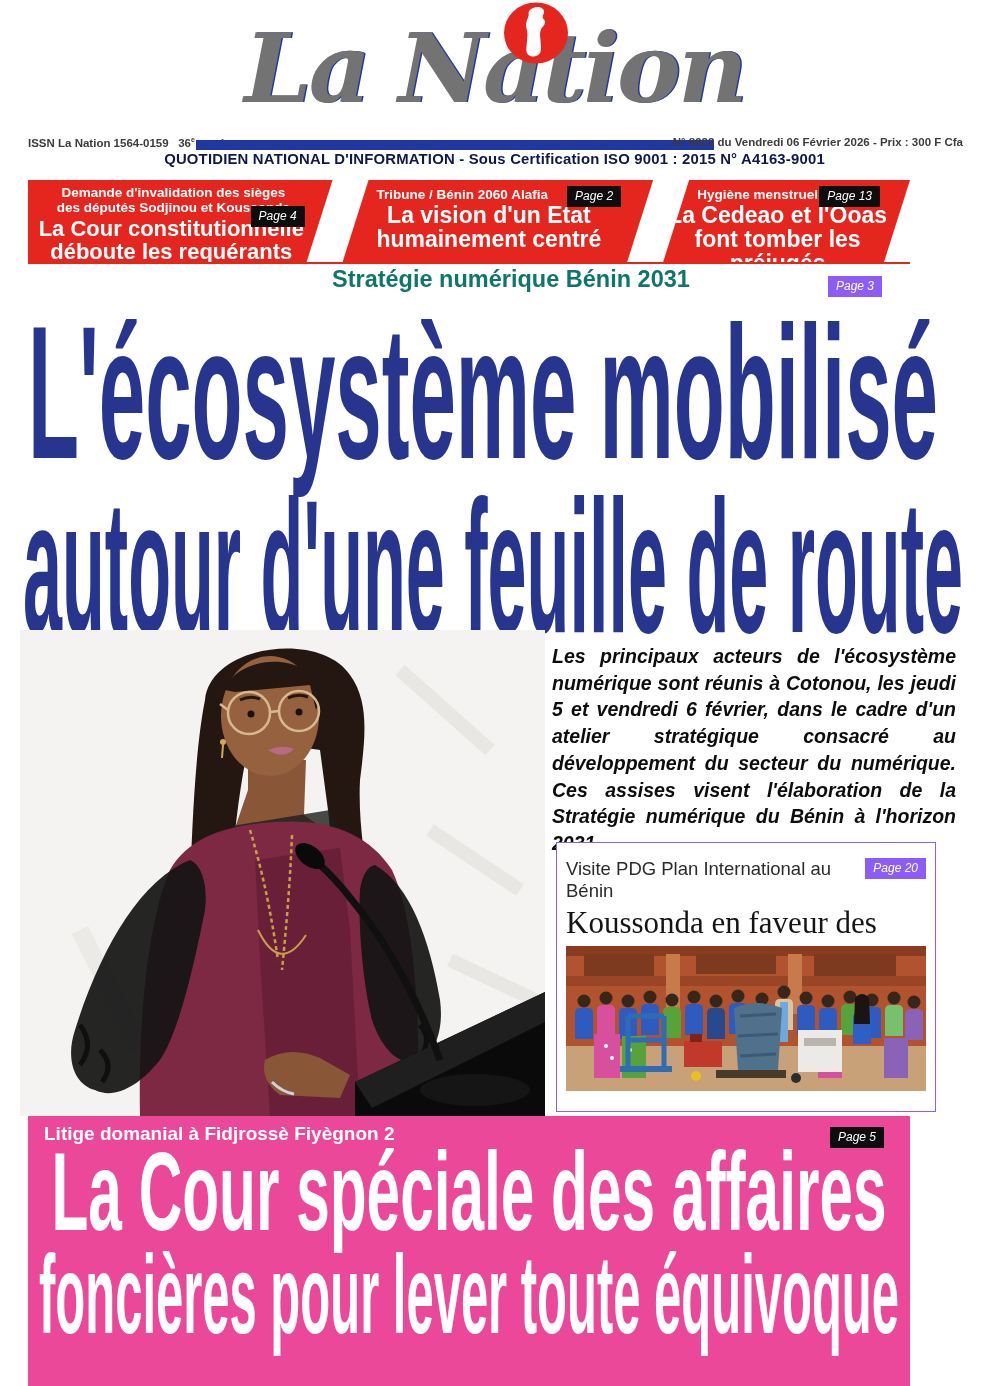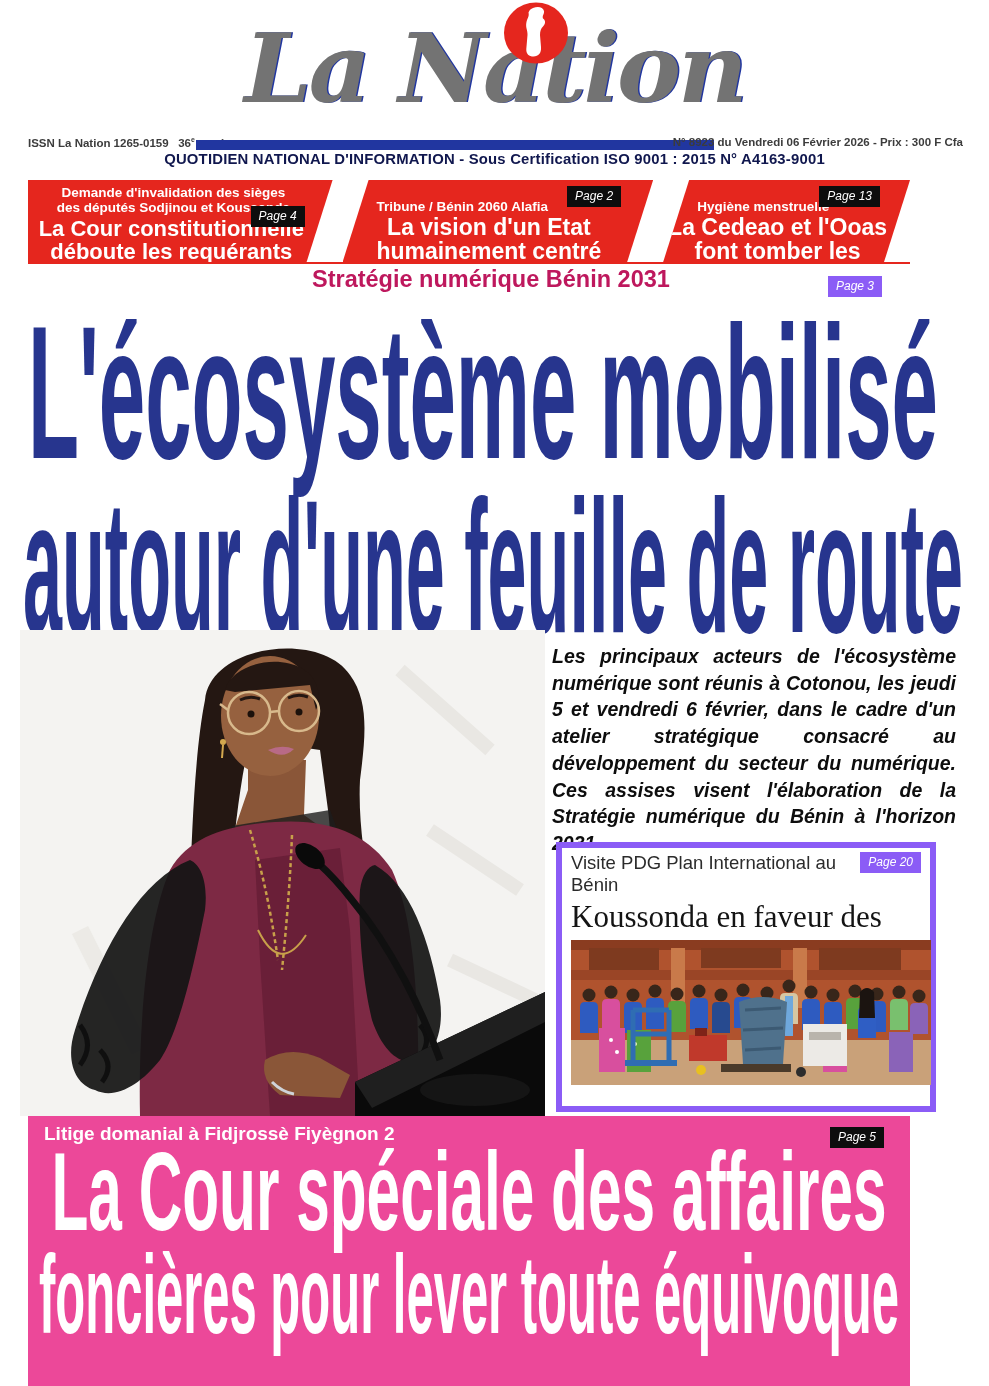--- a/index.html
+++ b/index.html
@@ -20,46 +20,46 @@
     font-size:15.5px;font-weight:bold;color:#10174e;letter-spacing:.2px;transform:scaleX(.96);}
 
   
   .topbar{position:absolute;left:28px;top:180px;width:882px;height:82px;display:flex;gap:10px;}
   .tbox{position:relative;height:82px;background:#e5261e;color:#fff;text-align:center;box-sizing:border-box;padding-top:3px;}
   .tbox-1{width:306px;clip-path:polygon(0 0,100% 0,calc(100% - 26px) 100%,0 100%);}
   .tbox-2{width:312px;clip-path:polygon(26px 0,100% 0,calc(100% - 26px) 100%,0 100%);}
   .tbox-3{width:248px;clip-path:polygon(26px 0,100% 0,calc(100% - 26px) 100%,0 100%);}
   .tbox .kicker{font-size:13.5px;font-weight:bold;line-height:1.14;padding:2px 30px 0 10px;}
   .tbox-1 .kicker{padding:2px 34px 0 20px;}
-  .tbox-2 .kicker,.tbox-3 .kicker{text-align:left;padding-left:34px;padding-top:4px;margin-top:12px;}
+  .tbox-2 .kicker,.tbox-3 .kicker{text-align:left;padding-left:34px;padding-top:4px;}
   .tbox .headline{font-size:23px;font-weight:bold;line-height:1.04;margin-top:2px;padding-right:18px;}
   .tbox-1 .headline{font-size:22px;}
   .badge{display:inline-block;color:#fff;font-style:italic;font-weight:normal;font-size:12px;
          line-height:1;padding:4px 8px 5px;white-space:nowrap;}
   .badge-black{background:#0d0d0d;}
   .badge-red{background:#8b5cf6;}
   .tbox .badge{position:absolute;}
   .tbox-1 .badge{right:28px;top:26px;}
   .tbox-2 .badge{right:32px;top:6px;}
   .tbox-3 .badge{right:30px;top:6px;}
   .red-rule{position:absolute;left:28px;top:262px;width:882px;height:2px;background:#e5261e;}
 
   
-  .lead-kicker{position:absolute;left:312px;top:266px;font-size:23.5px;font-weight:bold;color:#be185d;}
+  .lead-kicker{position:absolute;left:332px;top:266px;font-size:23.5px;font-weight:bold;color:#0f766e;}
   .page3-badge{position:absolute;left:828px;top:276px;}
   .headline-svg{position:absolute;left:18px;top:300px;overflow:visible;}
   .mega{font-family:"Liberation Sans",sans-serif;font-weight:bold;fill:#27358e;}
   .photo-podium{position:absolute;left:20px;top:630px;}
   .intro{position:absolute;left:552px;top:643px;width:404px;margin:0;
     font-size:19.5px;font-weight:bold;font-style:italic;line-height:1.37;
     text-align:justify;color:#0d0d0d;}
 
   
   .plan-box{position:absolute;left:556px;top:842px;width:380px;height:270px;
-    border:6px solid #8b5cf6;box-sizing:border-box;background:#fff;padding:4px 9px;}
+    border:1px solid #8b5cf6;box-sizing:border-box;background:#fff;padding:15px 9px;}
   .plan-head{display:flex;justify-content:space-between;align-items:flex-start;}
   .plan-kicker{font-size:18.5px;color:#2b2b2b;}
   .plan-title{font-family:"Liberation Serif",serif;font-size:31px;line-height:1.06;
     color:#141414;margin-top:5px;}
   .plan-photo{margin-top:6px;display:block;}
 
   
   .bottom-band{position:absolute;left:28px;top:1116px;width:882px;height:276px;background:#ec4899;}
   .bottom-kicker{position:absolute;left:16px;top:7px;font-size:19px;font-weight:bold;color:#fff;}
   .page5-badge{position:absolute;right:26px;top:11px;}
@@ -73,21 +73,21 @@
 
   <svg class="logo-badge" width="66" height="62" viewBox="0 0 66 62">
     <ellipse cx="33" cy="31" rx="32" ry="30.5" fill="#e5261e"></ellipse>
     <path fill="#ffffff" d="M30 6 C35 4 40 5 41 9 C41.5 12 39 13.5 40 16.5 C43 18.5 42.5 22 40 24.5
       C38 26.5 37 29 37 33 L38 45 C38.5 51 35.5 54.5 30.5 54.5 C26 54.5 23 52 23.3 47
       L24.5 33 C24.7 28 22.5 26 23.3 21 C24 16.5 26.5 14.5 25.5 10.5 C26.5 8 28 6.8 30 6 Z"></path>
   </svg>
   <div class="masthead-title">La Nation</div>
 
   <div class="issn">
-    <span>ISSN La Nation 1265-0159</span>&nbsp;&nbsp;
+    <span>ISSN La Nation 1564-0159</span>&nbsp;&nbsp;
     <span><span>36</span><sup>e</sup>&nbsp;<span>année</span></span>
   </div>
   <div class="blue-bar"></div>
   <div class="issue-info">N° 8923 du Vendredi 06 Février 2026 - Prix : 300 F Cfa</div>
   <div class="tagline">QUOTIDIEN NATIONAL D'INFORMATION - Sous Certification ISO 9001 : 2015 N° A4163-9001</div>
 
   <div class="topbar">
     <div class="tbox tbox-1">
       <div class="kicker">Demande d'invalidation des sièges des députés Sodjinou et Koussonda</div>
       <span class="badge badge-black">Page 4</span>

